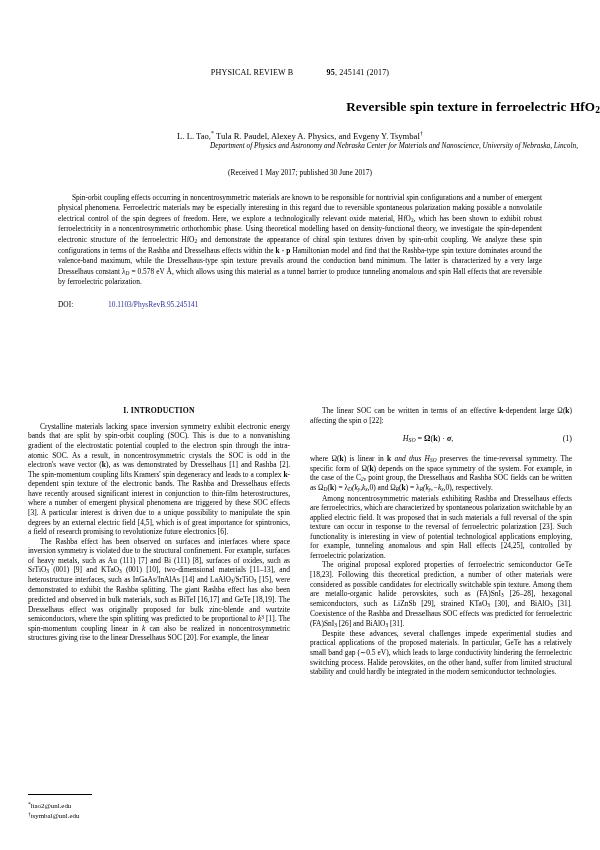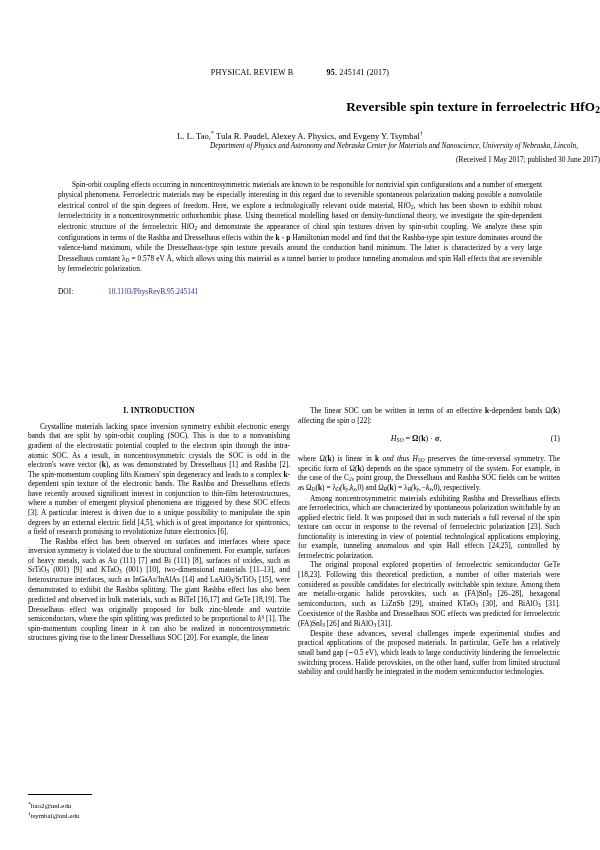--- a/index.html
+++ b/index.html
@@ -50,23 +50,23 @@
   .authors sup { font-size: 6.2px; vertical-align: super; }
 
   .affiliation {
     text-align: right;
     font-size: 7.3px;
     font-style: italic;
     line-height: 1.32;
     padding: 0 22px;
   }
   .received {
-    text-align: right;
+    text-align: center;
     font-size: 7.4px;
-    margin-top: 4px;
+    margin-top: 17px;
   }
 
   
   .abstract {
     margin: 16px 58px 0 58px;
     font-size: 7.35px;
     line-height: 1.43;
     text-align: justify;
     text-indent: 14px;
   }
@@ -77,21 +77,21 @@
   }
   .doi .doi-link { color: #2e3192; margin-left: 33px; }
 
   
   .columns {
     position: absolute;
     top: 338px;
     left: 28px;
     width: 544px;
     display: flex;
-    gap: 8px;
+    gap: 20px;
   }
   .col {
     width: 262px;
     font-size: 7.45px;
     line-height: 1.285;
     text-align: justify;
   }
   .section-head {
     text-align: center;
     font-weight: bold;
@@ -182,21 +182,21 @@
     <div class="col">
       <div class="section-head">I. INTRODUCTION</div>
 
       <p><span>Crystalline materials lacking space inversion symmetry exhibit electronic energy bands that are split by spin-orbit coupling (SOC). This is due to a nonvanishing gradient of the electrostatic potential coupled to the electron spin through the intra-atomic SOC. As a result, in noncentrosymmetric crystals the SOC is odd in the electron's wave vector (</span><span class="bold">k</span><span>), as was demonstrated by Dresselhaus [1] and Rashba [2]. The spin-momentum coupling lifts Kramers' spin degeneracy and leads to a complex </span><span class="bold">k</span><span>-dependent spin texture of the electronic bands. The Rashba and Dresselhaus effects have recently aroused significant interest in conjunction to thin-film heterostructures, where a number of emergent physical phenomena are triggered by these SOC effects [3]. A particular interest is driven due to a unique possibility to manipulate the spin degrees by an external electric field [4,5], which is of great importance for spintronics, a field of research promising to revolutionize future electronics [6].</span></p>
 
       <p><span>The Rashba effect has been observed on surfaces and interfaces where space inversion symmetry is violated due to the structural confinement. For example, surfaces of heavy metals, such as Au (111) [7] and Bi (111) [8], surfaces of oxides, such as SrTiO</span><sub>3</sub><span> (001) [9] and KTaO</span><sub>3</sub><span> (001) [10], two-dimensional materials [11–13], and heterostructure interfaces, such as InGaAs/InAlAs [14] and LaAlO</span><sub>3</sub><span>/SrTiO</span><sub>3</sub><span> [15], were demonstrated to exhibit the Rashba splitting. The giant Rashba effect has also been predicted and observed in bulk materials, such as BiTeI [16,17] and GeTe [18,19]. The Dresselhaus effect was originally proposed for bulk zinc-blende and wurtzite semiconductors, where the spin splitting was predicted to be proportional to </span><span class="ital">k</span><sup>3</sup><span> [1]. The spin-momentum coupling linear in </span><span class="ital">k</span><span> can also be realized in noncentrosymmetric structures giving rise to the linear Dresselhaus SOC [20]. For example, the linear</span></p>
     </div>
 
     <div class="col">
 
-      <p><span>The linear SOC can be written in terms of an effective </span><span class="bold">k</span><span>-dependent bands Ω(</span><span class="bold">k</span><span>) affecting the spin σ [22]:</span></p>
+      <p><span>The linear SOC can be written in terms of an effective </span><span class="bold">k</span><span>-dependent large Ω(</span><span class="bold">k</span><span>) affecting the spin σ [22]:</span></p>
 
       <div class="equation">
         <div class="eq-body">H<sub>SO</sub> <span class="up">=</span> <span class="bold up">Ω</span><span class="up">(</span><span class="bold up">k</span><span class="up">)</span> <span class="up">·</span> <span class="bold">σ</span><span class="up">,</span></div>
         <div class="eq-num">(1)</div>
       </div>
 
       <p class="cont"><span>where Ω(</span><span class="bold">k</span><span>) is linear in </span><span class="bold">k</span><span class="ital"> and thus H</span><sub class="ital">SO</sub><span> preserves the time-reversal symmetry. The specific form of Ω(</span><span class="bold">k</span><span>) depends on the space symmetry of the system. For example, in the case of the C</span><sub class="ital">2v</sub><span> point group, the Dresselhaus and Rashba SOC fields can be written as Ω</span><sub class="ital">D</sub><span>(</span><span class="bold">k</span><span>) = λ</span><sub class="ital">D</sub><span class="ital">(k</span><sub class="ital">y</sub><span class="ital">,k</span><sub class="ital">x</sub><span>,0) and Ω</span><sub class="ital">R</sub><span>(</span><span class="bold">k</span><span>) = λ</span><sub class="ital">R</sub><span class="ital">(k</span><sub class="ital">y</sub><span class="ital">,−k</span><sub class="ital">x</sub><span>,0), respectively.</span></p>
 
       <p>Among noncentrosymmetric materials exhibiting Rashba and Dresselhaus effects are ferroelectrics, which are characterized by spontaneous polarization switchable by an applied electric field. It was proposed that in such materials a full reversal of the spin texture can occur in response to the reversal of ferroelectric polarization [23]. Such functionality is interesting in view of potential technological applications employing, for example, tunneling anomalous and spin Hall effects [24,25], controlled by ferroelectric polarization.</p>
 

